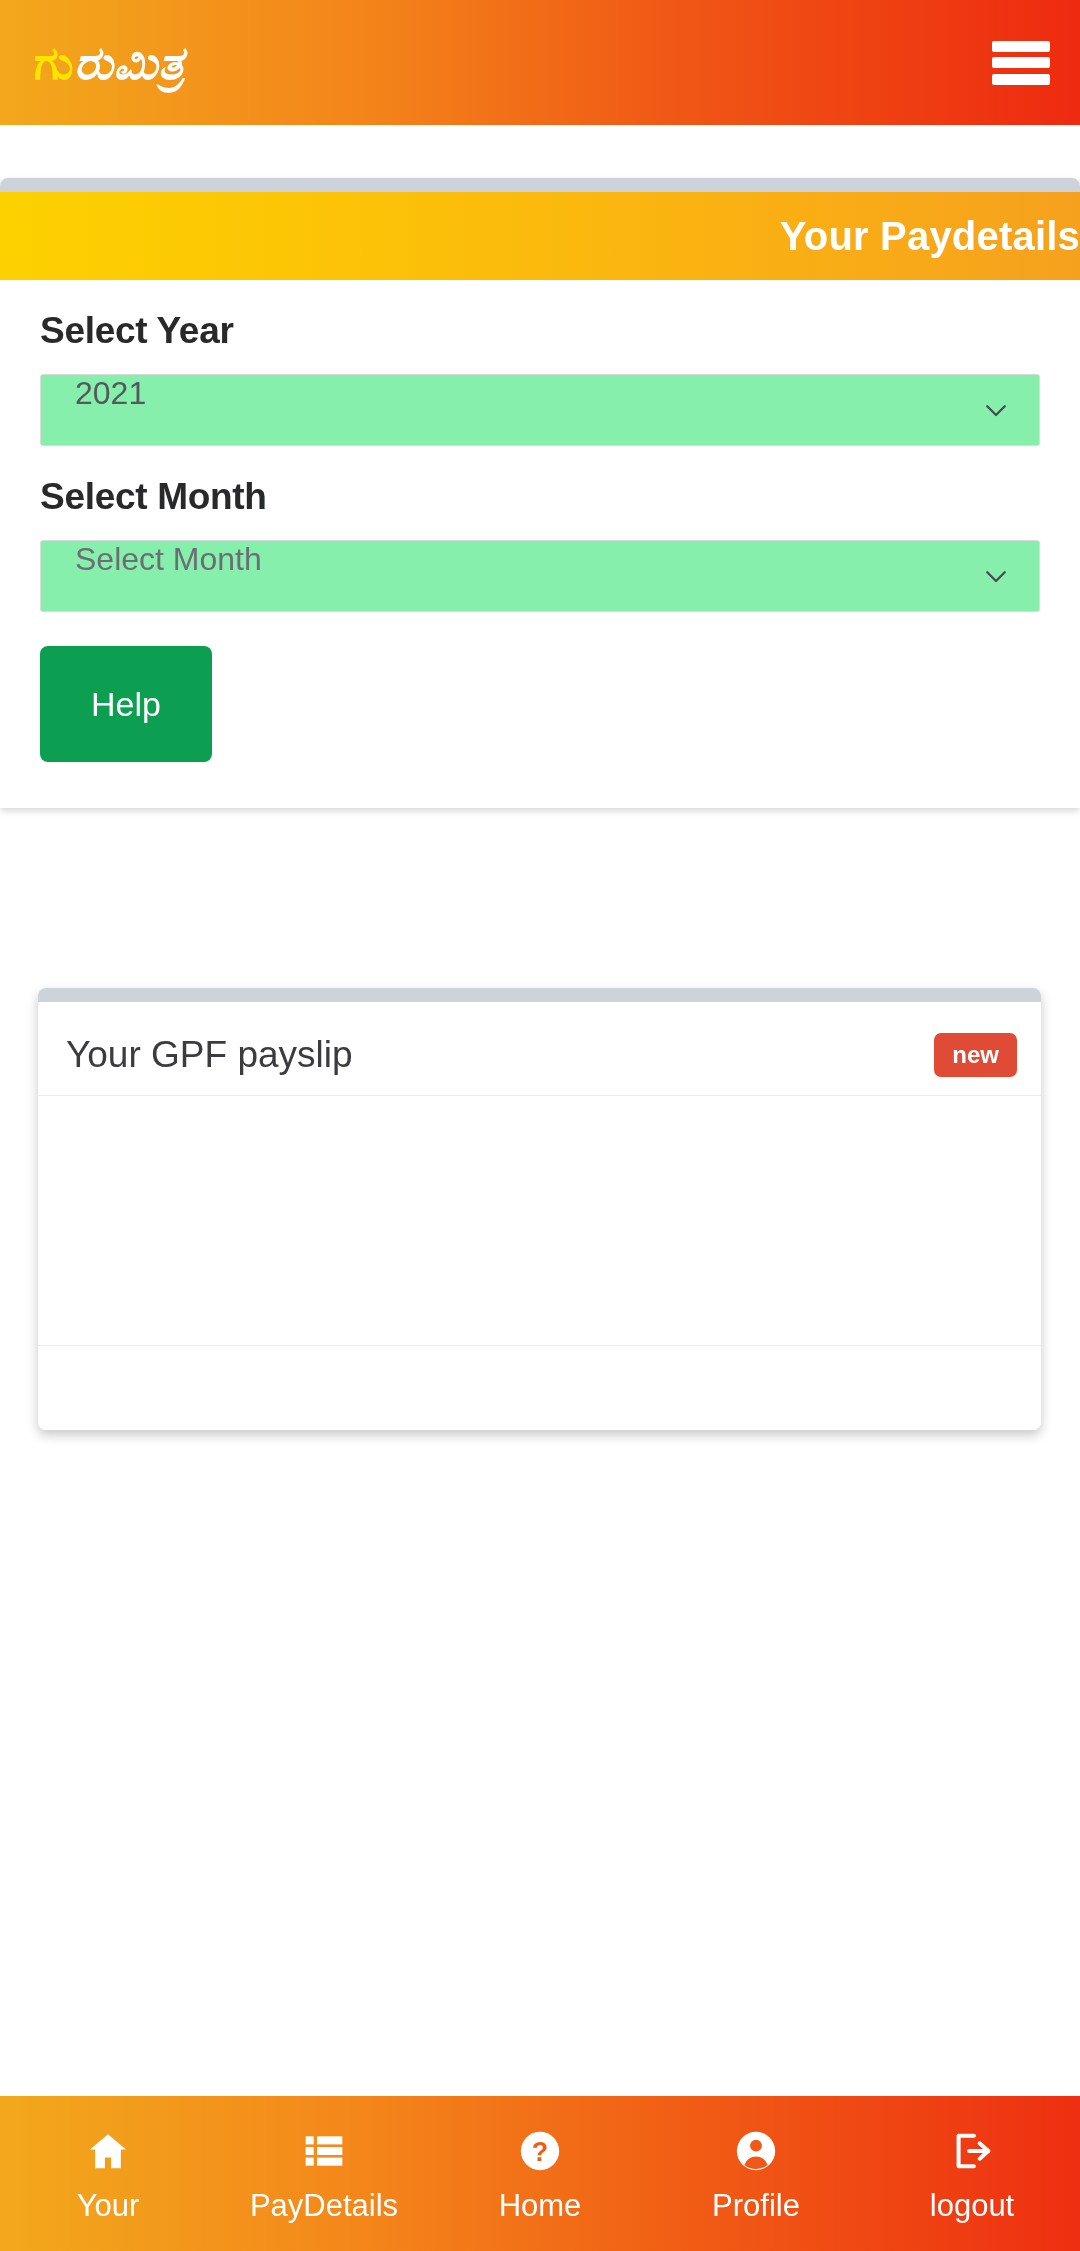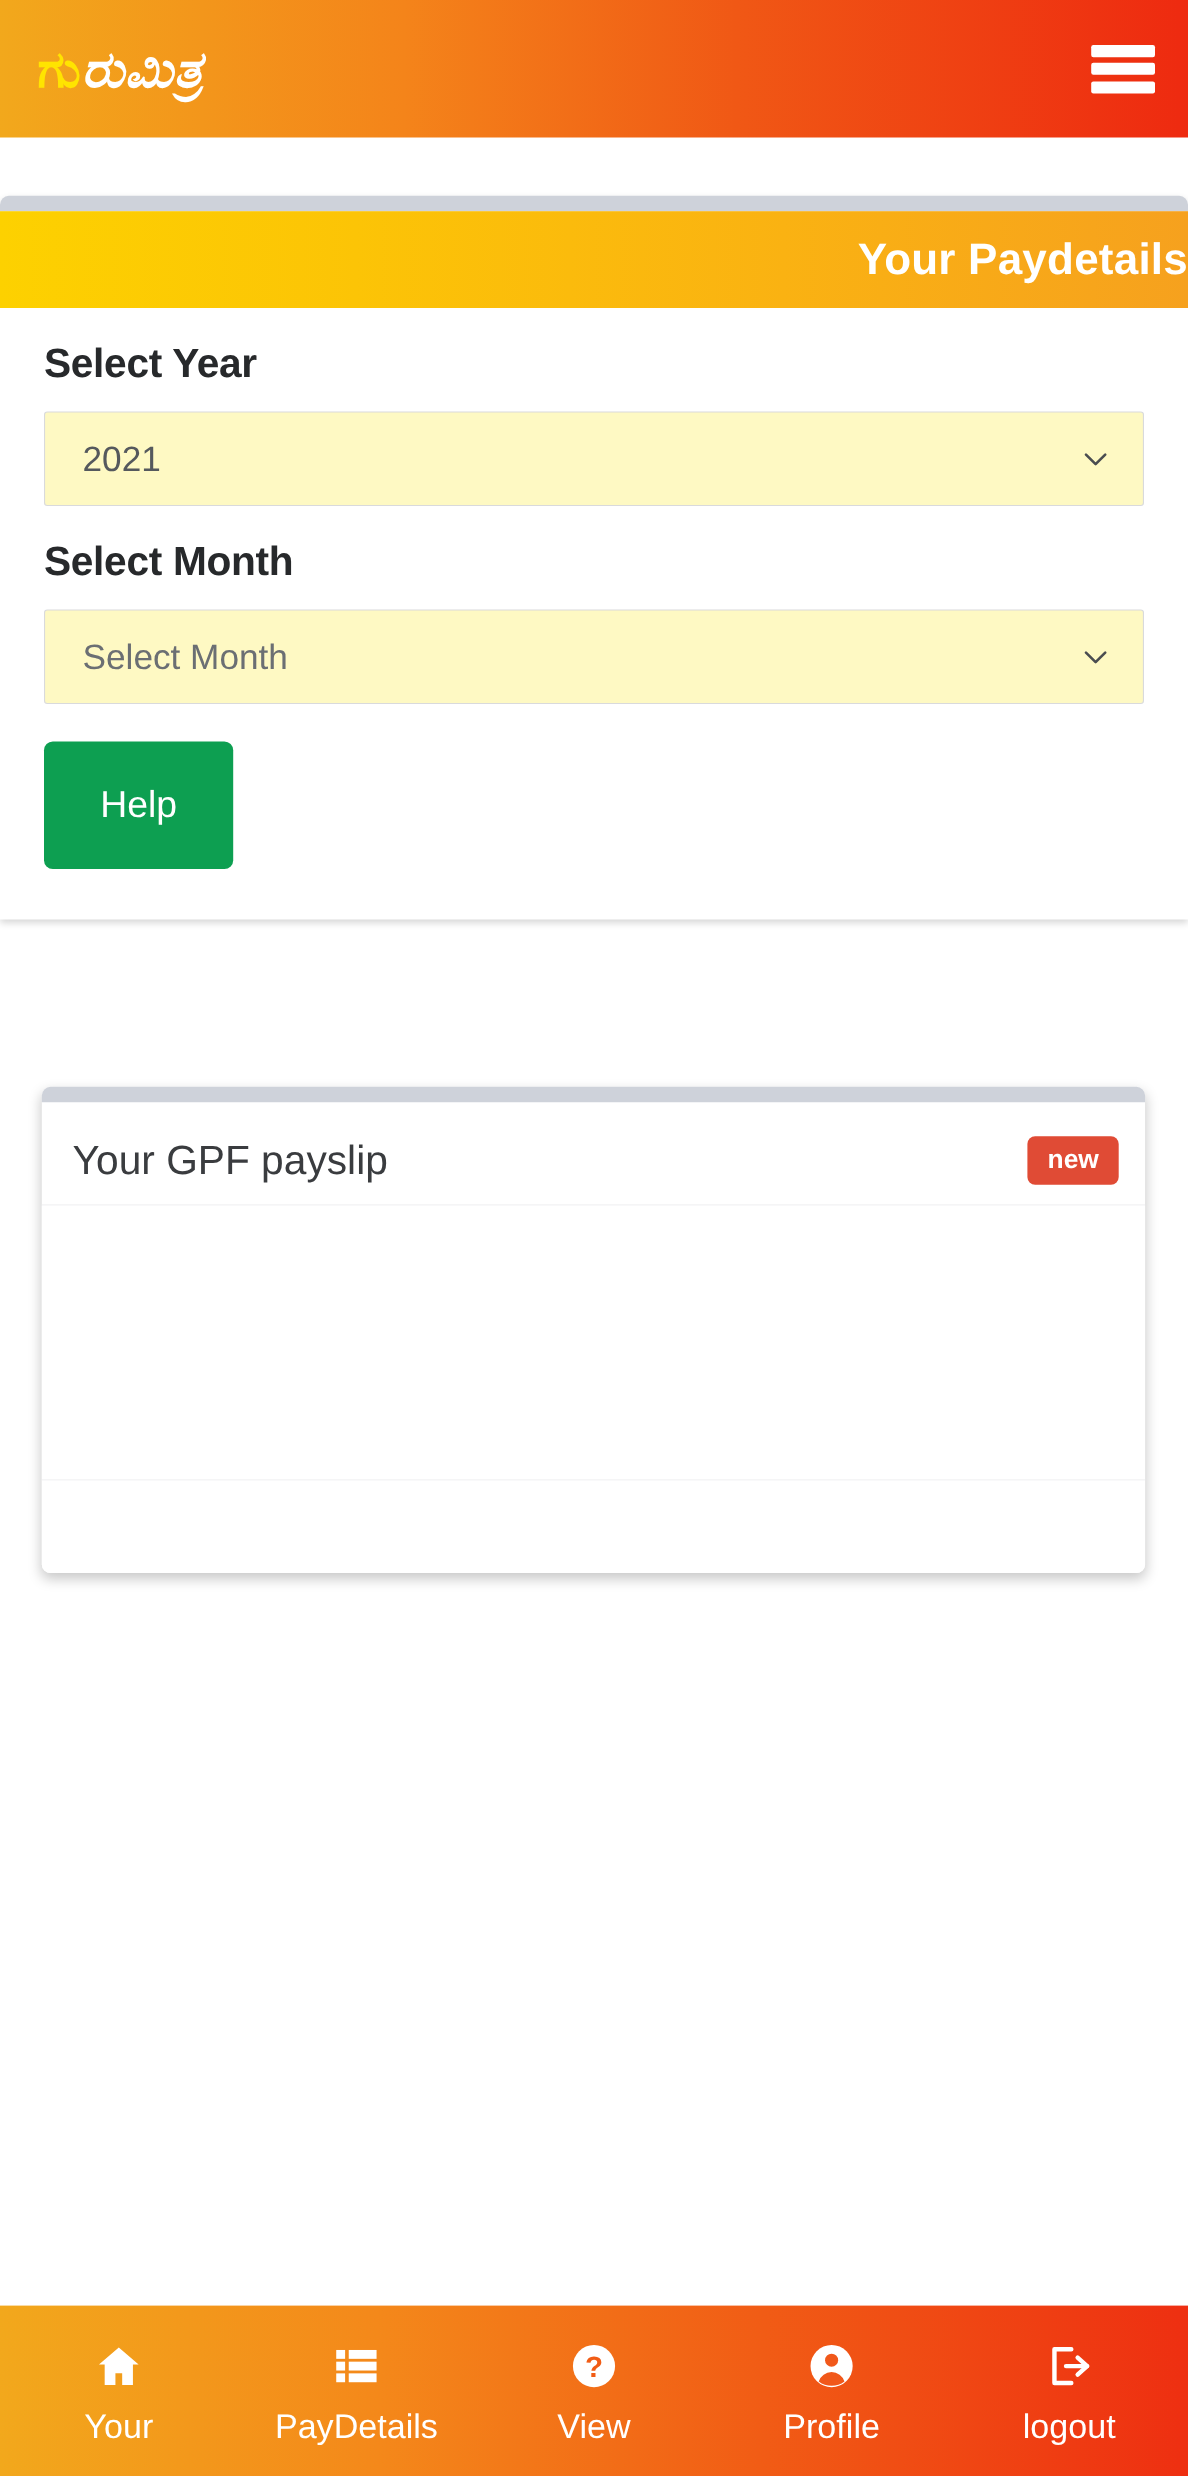--- a/index.html
+++ b/index.html
@@ -49,23 +49,23 @@
   }
   .card1-title { color:#ffffff; font-size:40px; font-weight:700; letter-spacing:0.2px; }
 
   .card1-body { padding:30px 40px 46px 40px; }
 
   .field-label {
     font-size:37px; font-weight:700; color:#27292b;
     letter-spacing:-0.3px; margin-bottom:22px; display:block;
   }
   .select-box {
-    position:relative; width:1000px; height:86px;
-    border:1px solid #d9dadc; border-radius:3px; background:#fef9c3;
-    display:flex; align-items:center; cursor:pointer;
+    position:relative; width:1000px; height:72px;
+    border:1px solid #d9dadc; border-radius:3px; background:#86efac;
+    display:flex; cursor:pointer;
   }
   .select-value {
     font-size:32px; color:#55595d; padding-left:34px; font-weight:400;
   }
   .select-value.placeholder { color:#6b6f73; }
   .chev {
     position:absolute; right:28px; top:50%; transform:translateY(-50%);
     width:30px; height:30px;
   }
   .chev svg { display:block; }
@@ -204,21 +204,21 @@
       <span class="navlabel">PayDetails</span>
     </div>
 
     <div class="navitem">
       <span class="navicon">
         <svg width="46" height="46" viewBox="0 0 24 24">
             <circle cx="12" cy="12" r="10" fill="#ffffff"></circle>
             <text x="12" y="17.2" text-anchor="middle" font-family="Liberation Sans, sans-serif" font-size="14" font-weight="700" fill="#f15c15">?</text>
           </svg>
       </span>
-      <span class="navlabel">View</span>
+      <span class="navlabel">Home</span>
     </div>
 
     <div class="navitem">
       <span class="navicon">
         <svg width="46" height="46" viewBox="0 0 24 24">
             <circle cx="12" cy="12" r="10" fill="#ffffff"></circle>
             <circle cx="12" cy="9.2" r="3.1" fill="#f1581a"></circle>
             <path d="M5.9 19.3a6.4 6.4 0 0 1 12.2 0 10 10 0 0 1-12.2 0z" fill="#f1581a"></path>
           </svg>
       </span>

